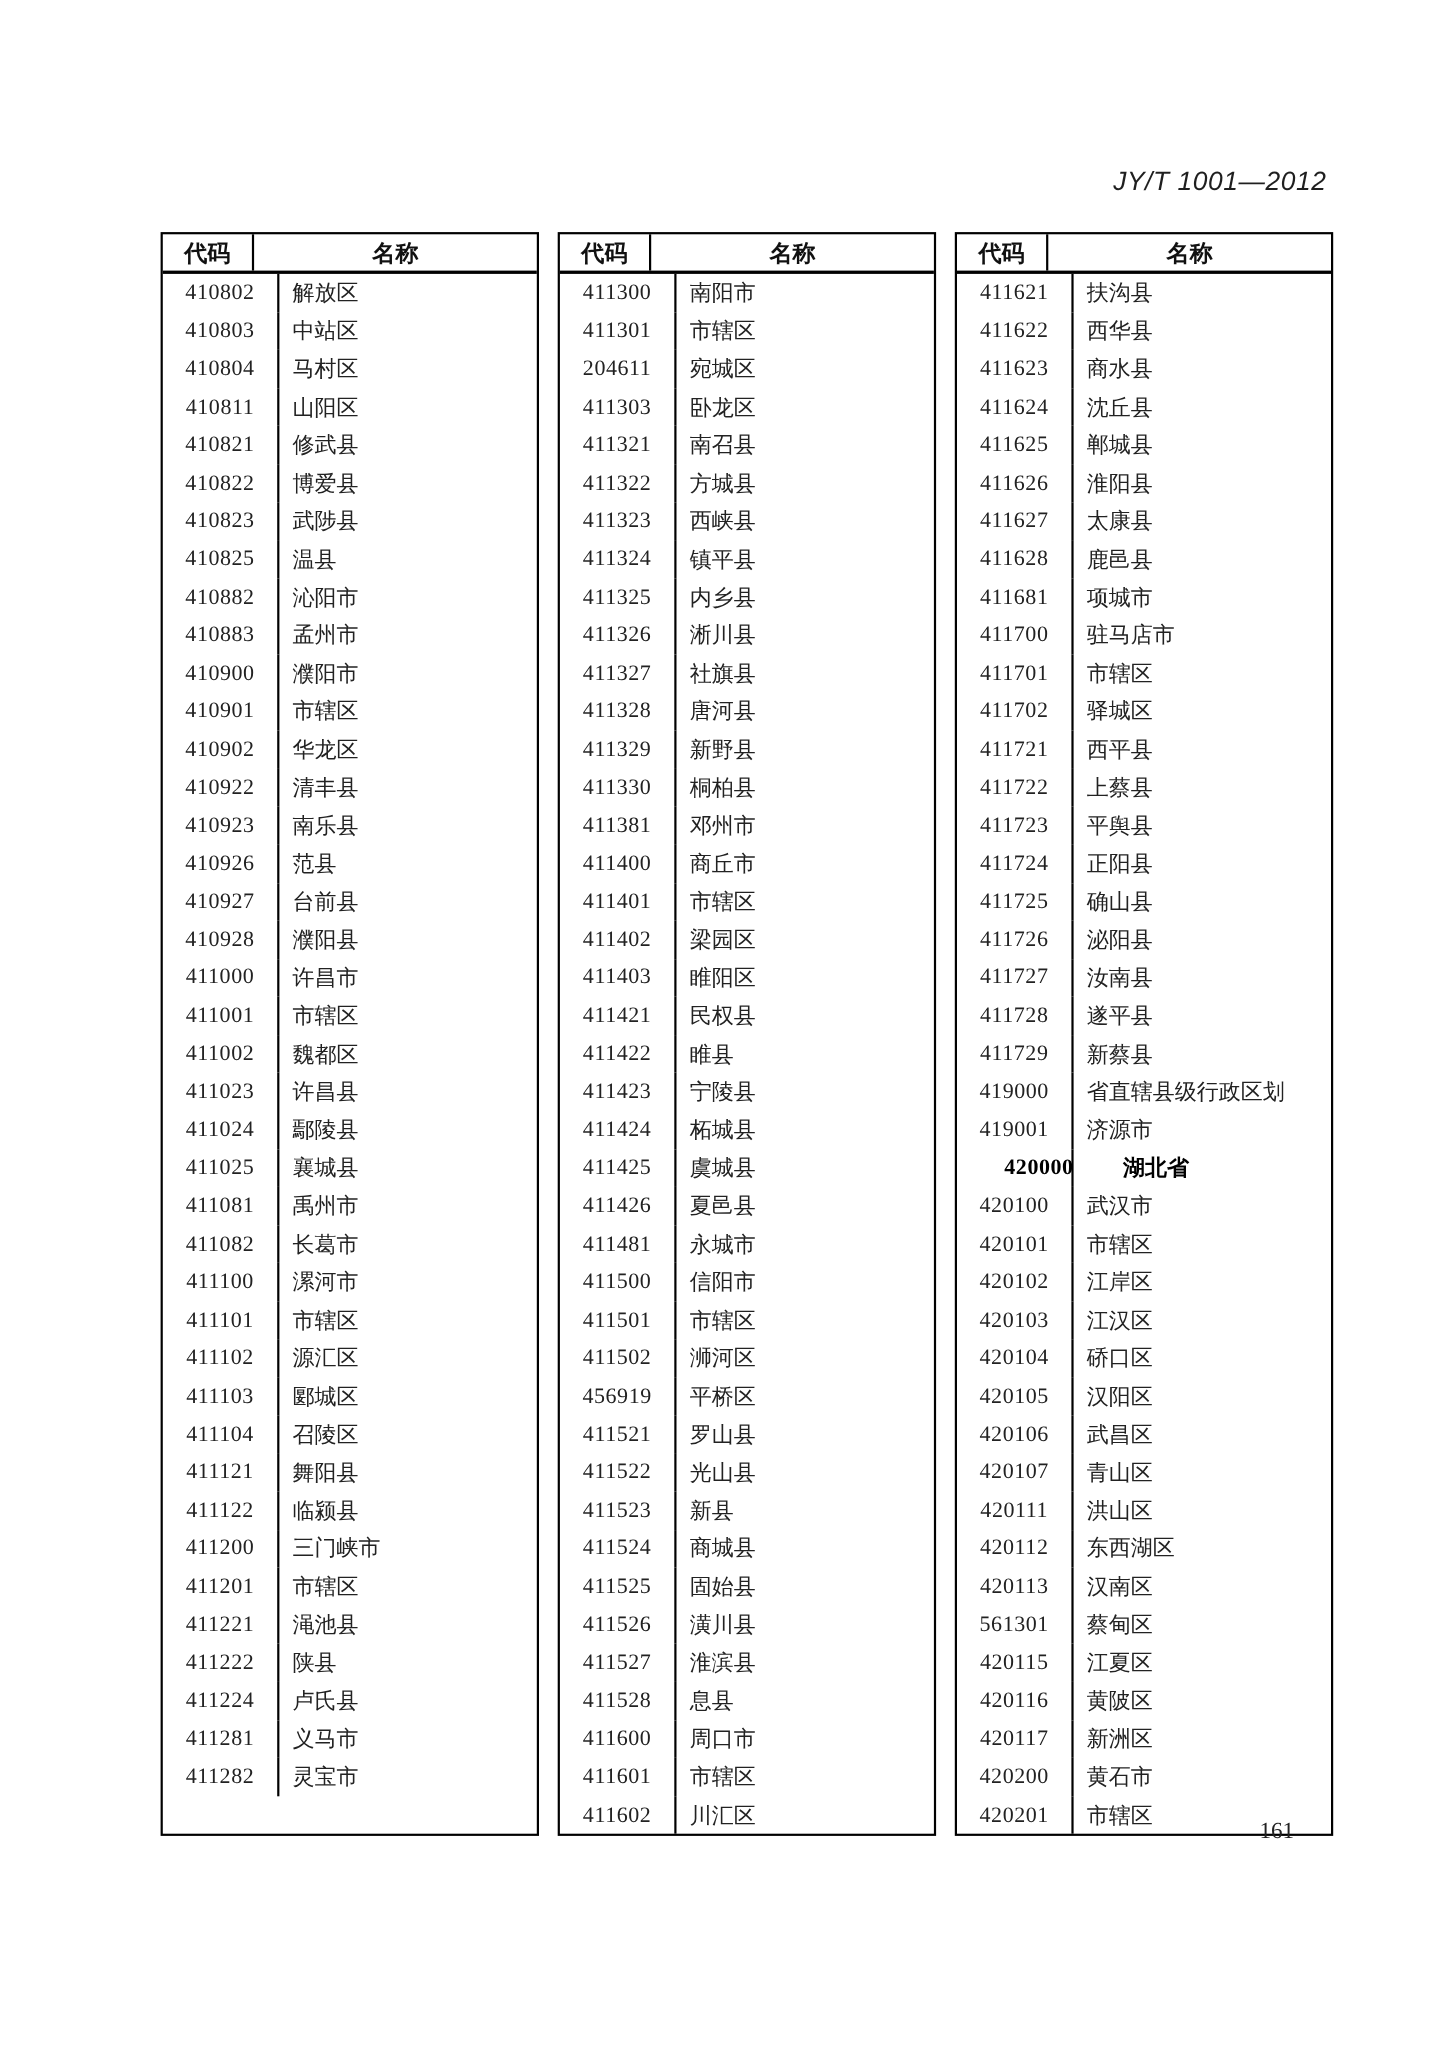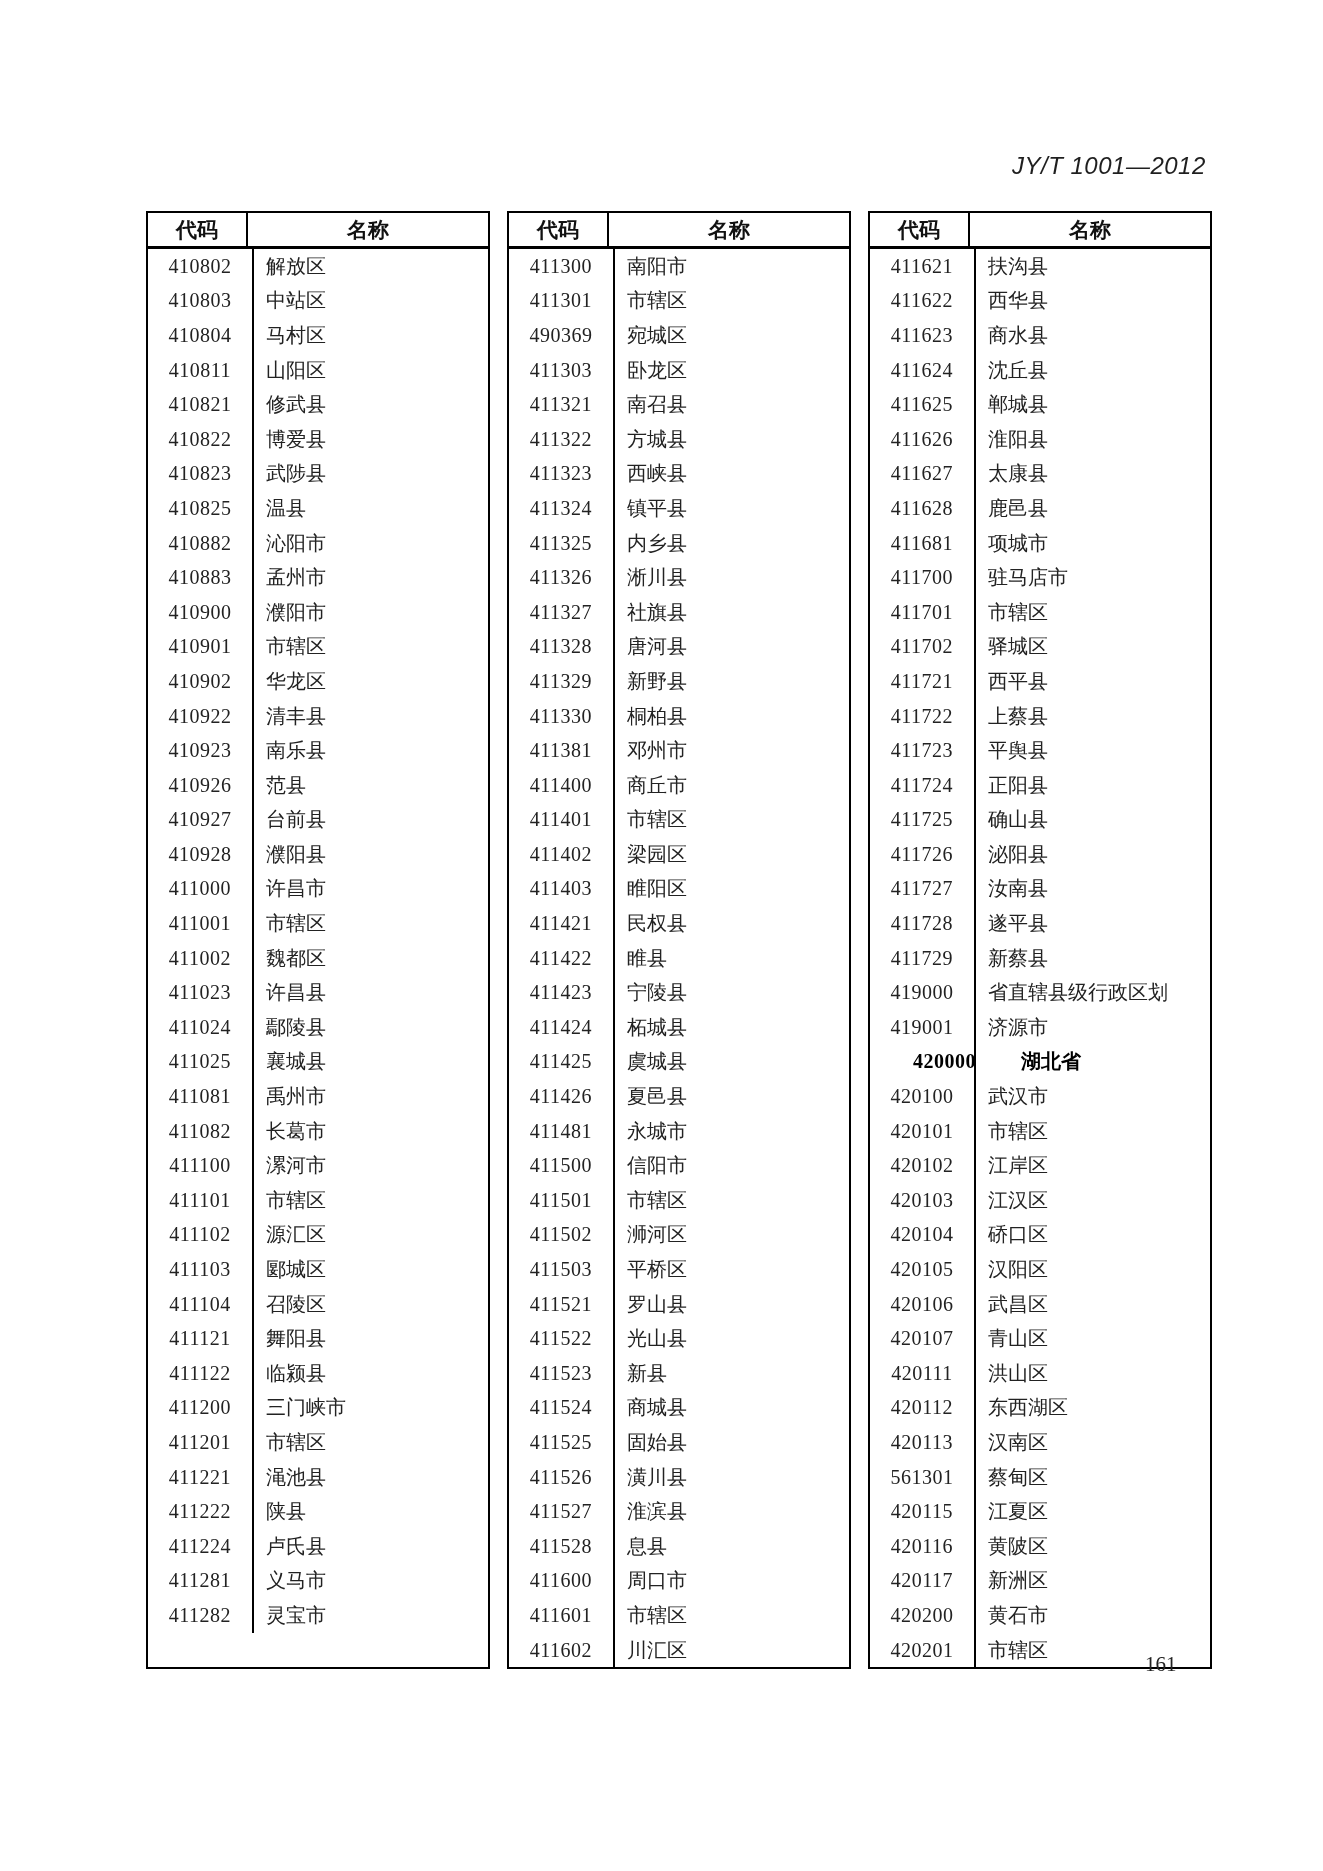--- a/index.html
+++ b/index.html
@@ -36,21 +36,21 @@
   .thead {
     display: flex;
     border-bottom: 3px solid #000;
     height: 33px;
     font-family: "Liberation Sans", sans-serif;
     font-weight: 700;
     font-size: 21px;
     color: #111;
   }
   .th-code {
-    width: 100px;
+    width: 83px;
     border-right: 2px solid #000;
     display: flex; align-items: center; justify-content: center;
     box-sizing: border-box;
   }
   .th-name {
     flex: 1;
     display: flex; align-items: center; justify-content: center;
   }
   .row {
     display: flex;
@@ -267,21 +267,21 @@
     <div class="tbody">
         <div class="row">
           <div class="code">411300</div>
           <div class="name">南阳市</div>
         </div>
         <div class="row">
           <div class="code">411301</div>
           <div class="name">市辖区</div>
         </div>
         <div class="row">
-          <div class="code">490369</div>
+          <div class="code">204611</div>
           <div class="name">宛城区</div>
         </div>
         <div class="row">
           <div class="code">411303</div>
           <div class="name">卧龙区</div>
         </div>
         <div class="row">
           <div class="code">411321</div>
           <div class="name">南召县</div>
         </div>
@@ -375,21 +375,21 @@
         </div>
         <div class="row">
           <div class="code">411501</div>
           <div class="name">市辖区</div>
         </div>
         <div class="row">
           <div class="code">411502</div>
           <div class="name">浉河区</div>
         </div>
         <div class="row">
-          <div class="code">411503</div>
+          <div class="code">456919</div>
           <div class="name">平桥区</div>
         </div>
         <div class="row">
           <div class="code">411521</div>
           <div class="name">罗山县</div>
         </div>
         <div class="row">
           <div class="code">411522</div>
           <div class="name">光山县</div>
         </div>

